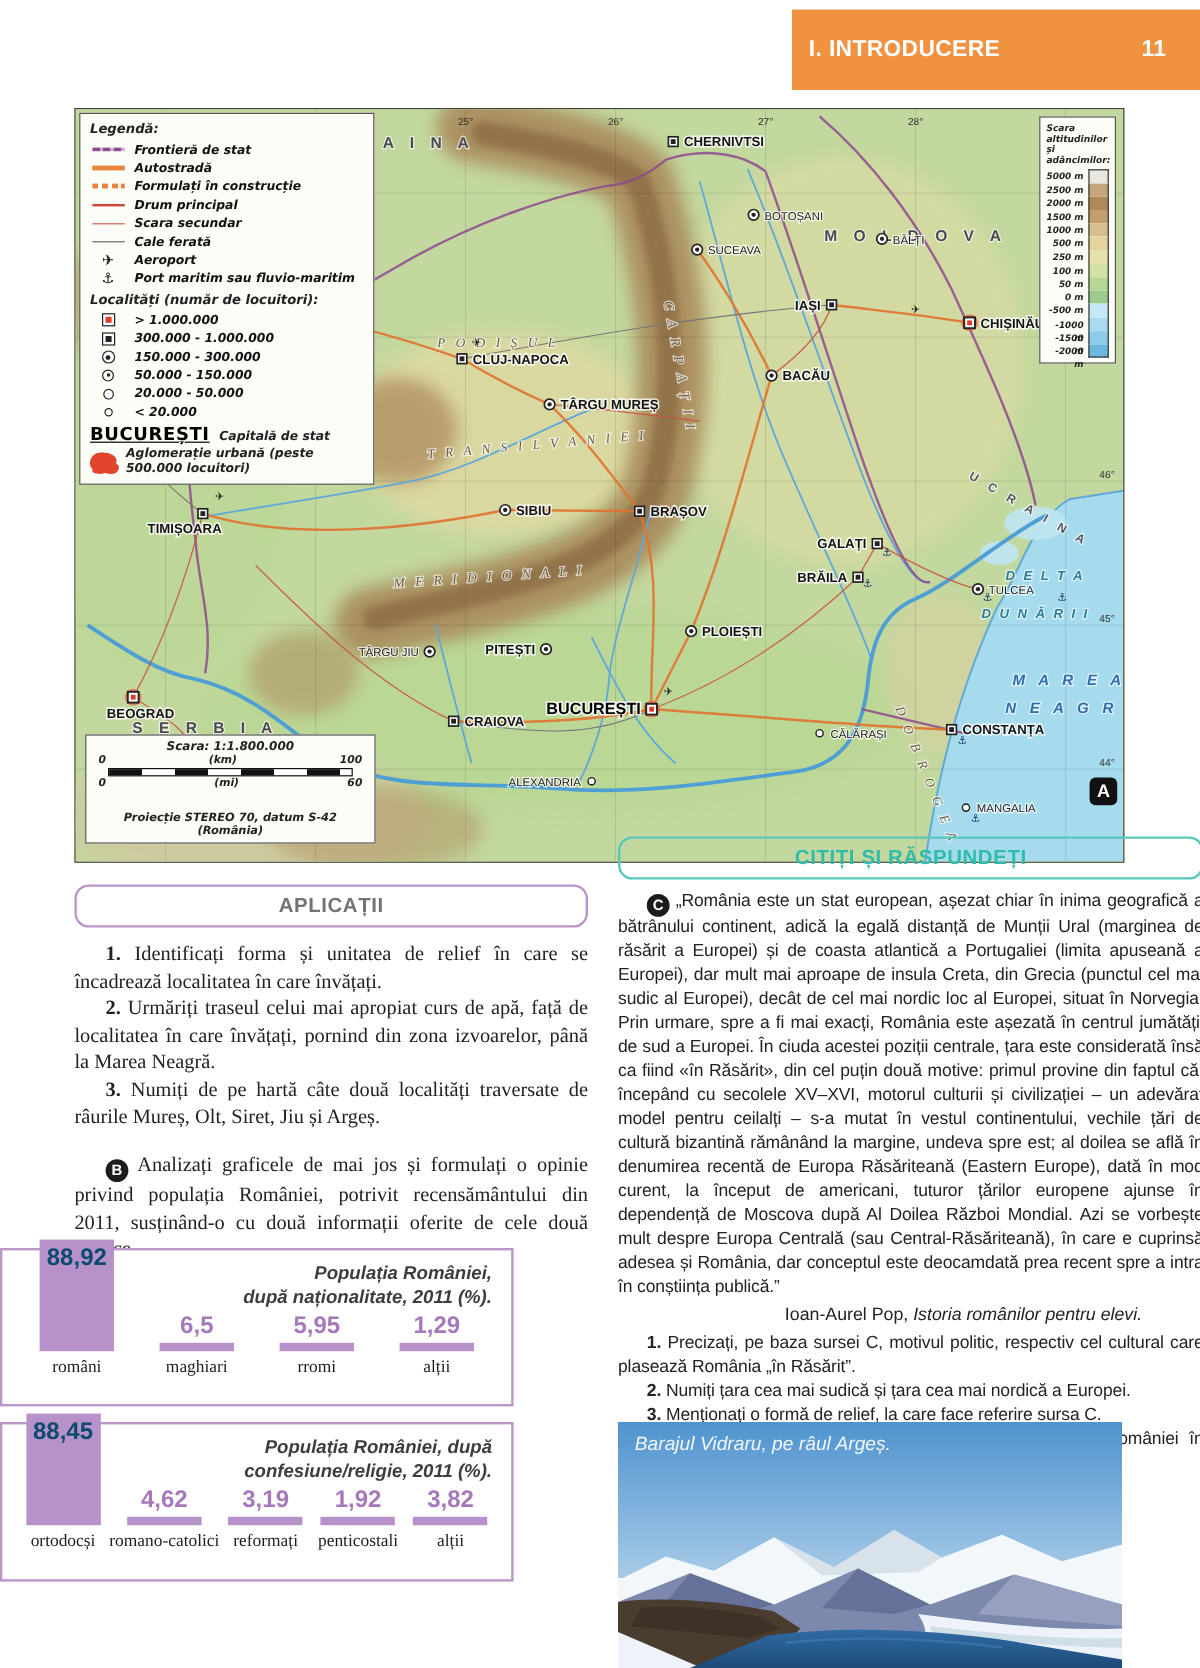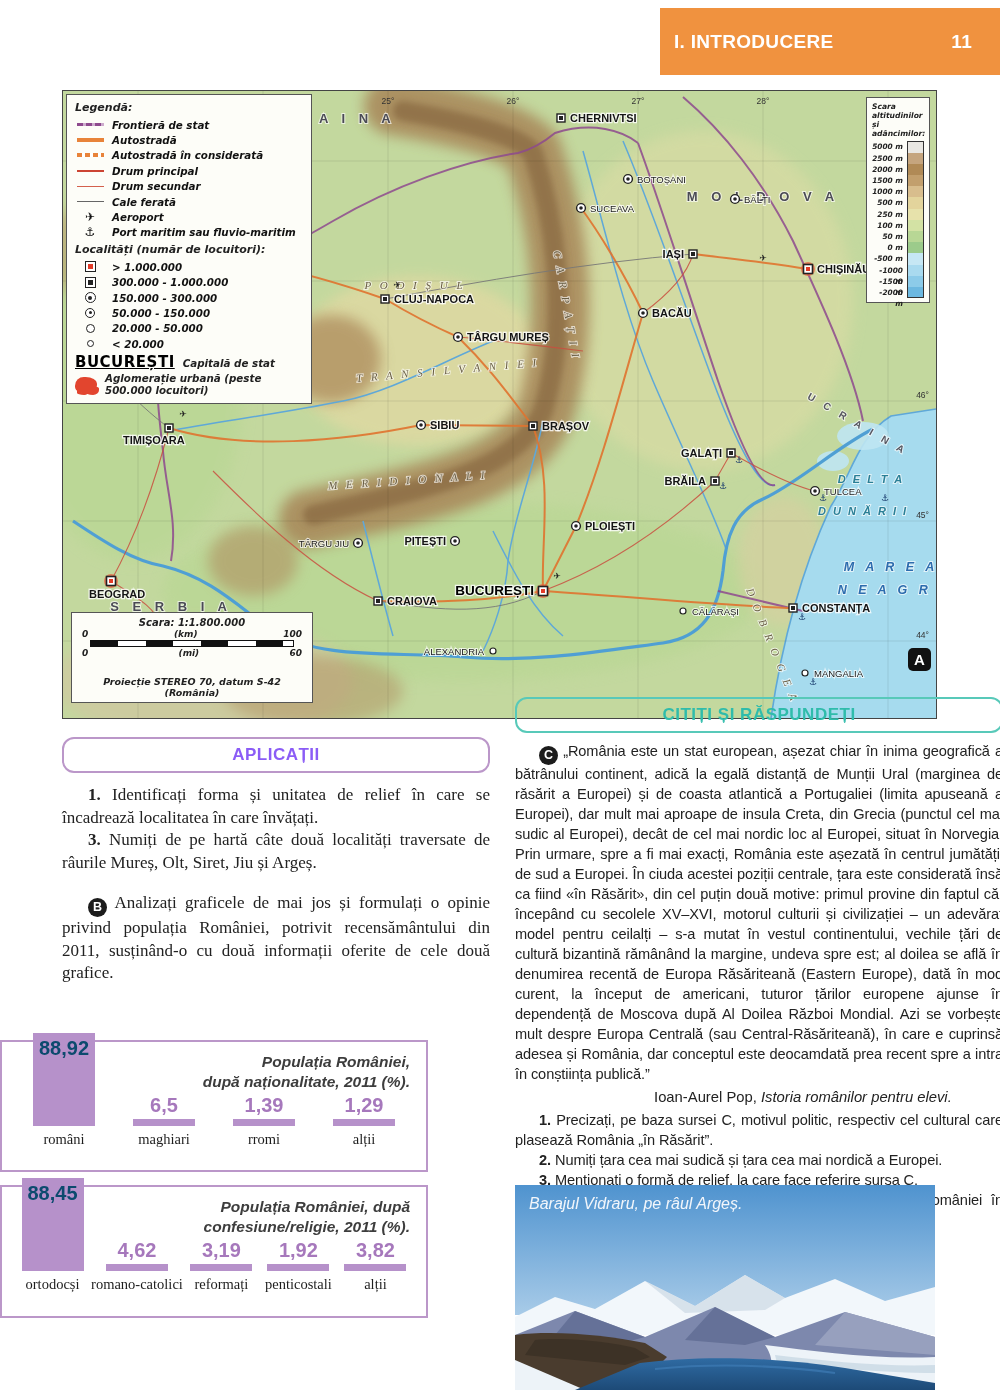--- a/index.html
+++ b/index.html
@@ -70,21 +70,21 @@
   #scalebox .s1{font-size:10px;text-align:center;}
   .sb-line{display:flex;justify-content:space-between;font-size:9px;margin-top:1px;}
   .sb-bar{height:5px;border:1px solid #111;background:repeating-linear-gradient(90deg,#111 0 27px,#fff 27px 55px);margin:1px 8px;}
   #scalebox .s2{font-size:9.5px;text-align:center;margin-top:18px;}
   #mapbadge{position:absolute;right:5px;bottom:47px;width:23px;height:23px;background:#111;color:#fff;
       border-radius:5px;display:flex;align-items:center;justify-content:center;font-weight:bold;font-size:15px;}
   
   .colL{position:absolute;left:62px;width:428px;}
   .colR{position:absolute;left:515px;width:488px;}
   .hdr-box{height:36px;border:2px solid #bb97c9;border-radius:12px;display:flex;align-items:center;justify-content:center;
-      font-weight:bold;font-size:17px;letter-spacing:.5px;color:#8b5cf6;box-sizing:border-box;}
+      font-weight:bold;font-size:17px;letter-spacing:.5px;color:#737373;box-sizing:border-box;}
   .hdr-box.teal{border-color:#58c9b9;color:#2fbcab;}
   .ser{font-family:"Liberation Serif",serif;font-size:17px;line-height:1.33;text-align:justify;margin:0;text-indent:26px;}
   .sans{font-size:14.6px;line-height:1.37;text-align:justify;margin:0;text-indent:24px;letter-spacing:-.1px;}
   .badge{display:inline-flex;width:19px;height:19px;background:#1c1c1c;color:#fff;border-radius:50%;
       align-items:center;justify-content:center;font-family:"Liberation Sans",sans-serif;font-weight:bold;font-size:12.5px;
       text-indent:0;vertical-align:-3px;}
   .attrib{margin:4px 0 0;font-size:14.8px;text-align:center;padding-left:18%;}
   
   .chart-box{position:absolute;left:0;width:428px;border:2px solid #bb97c9;border-radius:0;box-sizing:border-box;
       background:#fff;padding:8px 12px 6px;}
@@ -396,33 +396,33 @@
           <div class="leg-row">
             <span class="leg-ico">
               <span class="li line-motorway"></span>
             </span>
             <span>Autostradă</span>
           </div>
           <div class="leg-row">
             <span class="leg-ico">
               <span class="li line-motorway-u"></span>
             </span>
-            <span>Autostradă în considerată</span>
+            <span>Formulați în construcție</span>
           </div>
           <div class="leg-row">
             <span class="leg-ico">
               <span class="li line-road1"></span>
             </span>
             <span>Drum principal</span>
           </div>
           <div class="leg-row">
             <span class="leg-ico">
               <span class="li line-road2"></span>
             </span>
-            <span>Drum secundar</span>
+            <span>Scara secundar</span>
           </div>
           <div class="leg-row">
             <span class="leg-ico">
               <span class="li line-rail"></span>
             </span>
             <span>Cale ferată</span>
           </div>
           <div class="leg-row">
             <span class="leg-ico">
               <span class="gl">✈</span>
@@ -572,20 +572,21 @@
     </div>
 
     <div id="mapbadge">A</div>
   </div>
 
   <div class="colL" style="top:737px">
     <div class="hdr-box">APLICAȚII</div>
   </div>
   <div class="colL" style="top:784px">
     <p class="ser"><b>1.</b> <span>Identificați forma și unitatea de relief în care se încadrează localitatea în care învățați.</span></p>
+    <p class="ser"><b>2.</b> <span>Urmăriți traseul celui mai apropiat curs de apă, față de localitatea în care învățați, pornind din zona izvoarelor, până la Marea Neagră.</span></p>
     <p class="ser"><b>3.</b> <span>Numiți de pe hartă câte două localități traversate de râurile Mureș, Olt, Siret, Jiu și Argeș.</span></p>
     <p class="ser" style="margin-top:18px"><span class="badge">B</span> <span>Analizați graficele de mai jos și formulați o opinie privind populația României, potrivit recensământului din 2011, susținând-o cu două informații oferite de cele două grafice.</span></p>
   </div>
 
   <div class="chart-box" style="top:1040px;height:132px">
     <div class="chart-title">Populația României,
 după naționalitate, 2011 (%).</div>
     <div class="bars">
         <div class="bar-col">
           <div class="bar-wrap">
@@ -597,21 +598,21 @@
         </div>
         <div class="bar-col">
           <div class="bar-wrap">
             <div class="bar-val">6,5</div>
             <div class="bar" style="height: 7px; background: rgb(182, 145, 202);"></div>
           </div>
           <div class="bar-cat">maghiari</div>
         </div>
         <div class="bar-col">
           <div class="bar-wrap">
-            <div class="bar-val">1,39</div>
+            <div class="bar-val">5,95</div>
             <div class="bar" style="height: 7px; background: rgb(182, 145, 202);"></div>
           </div>
           <div class="bar-cat">rromi</div>
         </div>
         <div class="bar-col">
           <div class="bar-wrap">
             <div class="bar-val">1,29</div>
             <div class="bar" style="height: 7px; background: rgb(182, 145, 202);"></div>
           </div>
           <div class="bar-cat">alții</div>

